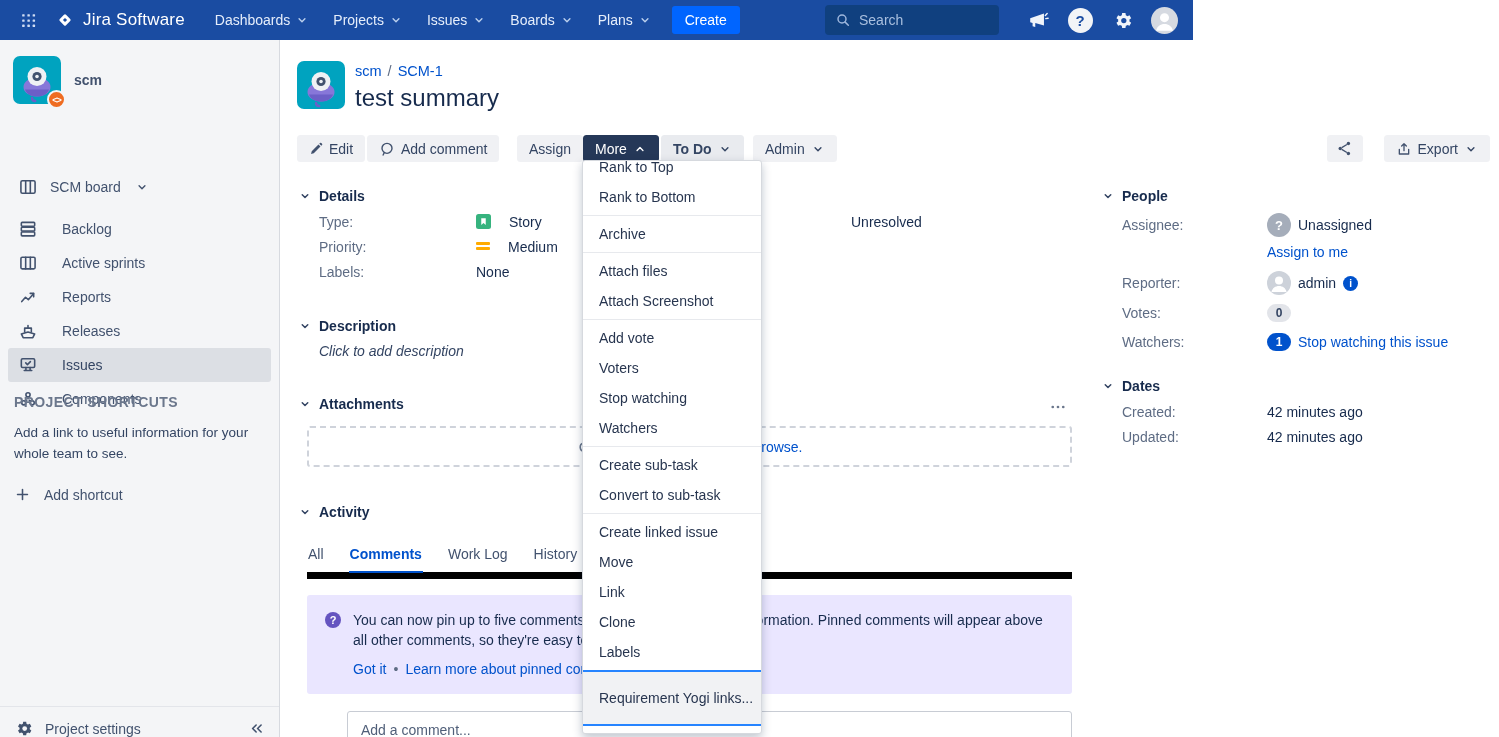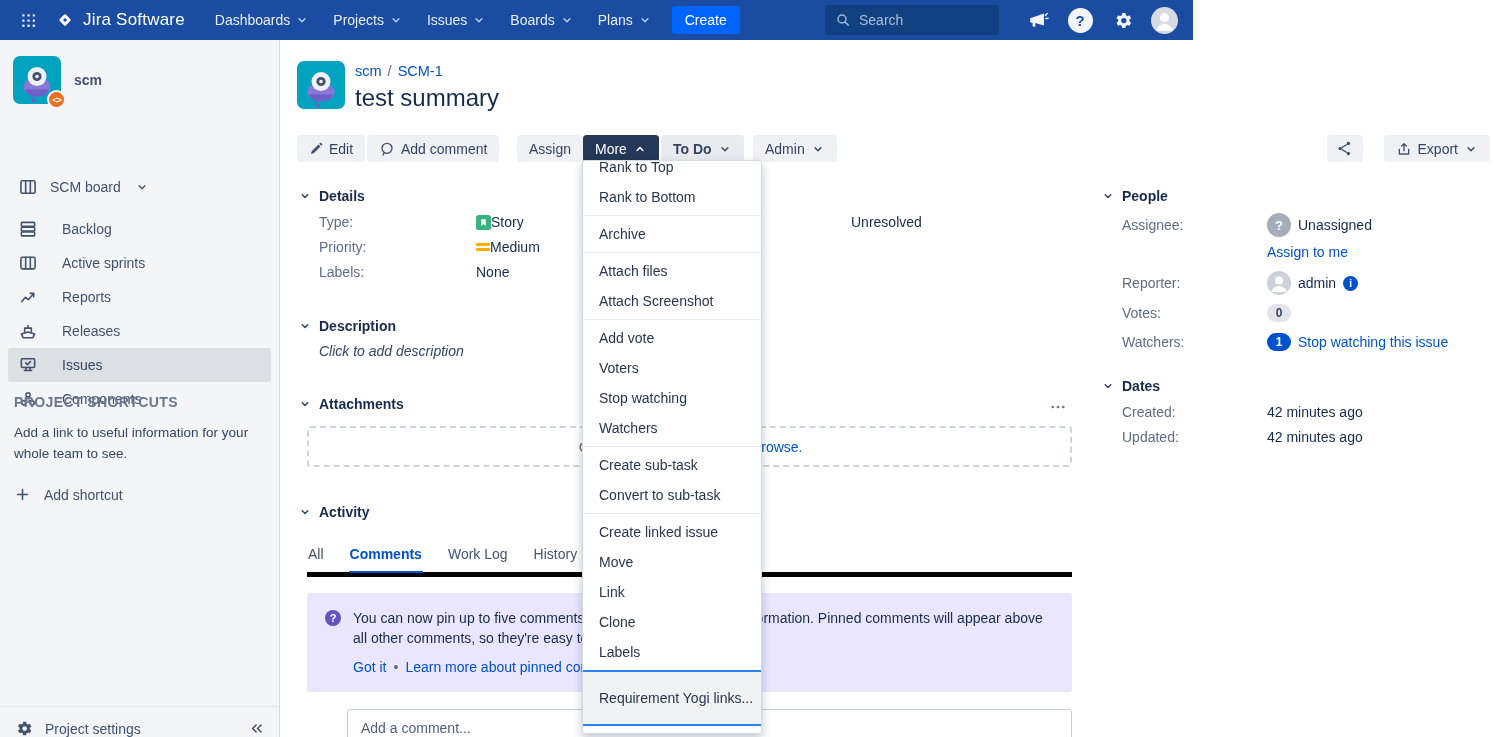--- a/index.html
+++ b/index.html
@@ -63,31 +63,31 @@
   .tbtn.dark{background:var(--more-bg);color:#fff}
   .tbtn.status{font-weight:700;background:#E9EBEF}
   .chev{width:14px;height:14px}
 
   .section{position:absolute}
   .sec-head{display:flex;align-items:center;gap:6px;font-weight:700;font-size:14px;color:var(--text-dark)}
   .sec-head .twisty{width:16px;height:16px;border-radius:3px;display:flex;align-items:center;justify-content:center;color:#344563;cursor:pointer}
   .sec-body{margin-left:22px;margin-top:9px;position:relative}
   .d-row{display:flex;align-items:center;height:18px;margin-bottom:7px}
   .d-label{width:157px;color:var(--text-label)}
-  .d-val{display:flex;align-items:center;gap:0;color:var(--text-dark)}
+  .d-val{display:flex;gap:18px;color:var(--text-dark)}
   .d-right{position:absolute;left:374px;top:0;display:flex;align-items:center;height:18px}
   .d-right .d-label{width:158px}
   .type-ic{width:15px;height:15px;border-radius:2.5px;background:var(--story);display:flex;align-items:center;justify-content:center;color:#fff}
   .prio-ic{width:14px;height:14px;display:flex;flex-direction:column;justify-content:center;gap:2.5px}
   .prio-ic i{display:block;height:2.8px;border-radius:1px;background:var(--prio)}
   .desc-placeholder{font-style:italic;color:#344563}
   .meatballs{position:absolute;right:20px;top:2px;color:#6B778C;cursor:pointer}
   .dropzone{margin-left:0;margin-top:14px;border:2px dashed #CFD3DB;border-radius:3px;height:41px;width:765px;display:flex;align-items:center;justify-content:center;gap:8px;color:#344563}
   .dropzone a{color:var(--accent);text-decoration:none;cursor:pointer}
-  .tabs{display:flex;margin-top:23px;border-bottom:5px solid #000000;width:765px}
+  .tabs{display:flex;margin-top:23px;border-bottom:7px solid #000000;width:765px}
   .tab{margin-right:24px;padding:3px 1px 9px;color:#42526E;cursor:pointer;font-size:14px}
   .tab.active{color:var(--accent);font-weight:600;border-bottom:2px solid var(--accent);margin-bottom:-1px}
   .banner{position:relative;margin-top:16px;width:765px;background:var(--banner-bg);border-radius:3px;padding:15px 18px 15px 46px;color:var(--text-dark);line-height:20px}
   .banner .q{position:absolute;left:18px;top:17px;width:16px;height:16px;border-radius:50%;background:var(--banner-ic);color:#fff;font-size:11px;font-weight:700;display:flex;align-items:center;justify-content:center}
   .banner-links{margin-top:9px}
   .banner-links a{color:var(--accent);text-decoration:none;cursor:pointer}
   .banner-links .dot{color:#5E6C84;margin:0 7px}
   .comment-box{margin-top:17px;margin-left:40px;width:725px;height:37px;border:1px solid #C8CCD4;border-radius:3px;display:flex;align-items:center}
   .comment-box input{border:none;outline:none;width:100%;font-size:14px;font-family:inherit;color:var(--text-dark);padding:0 13px;background:transparent}
   .comment-box input::placeholder{color:#505F79}

